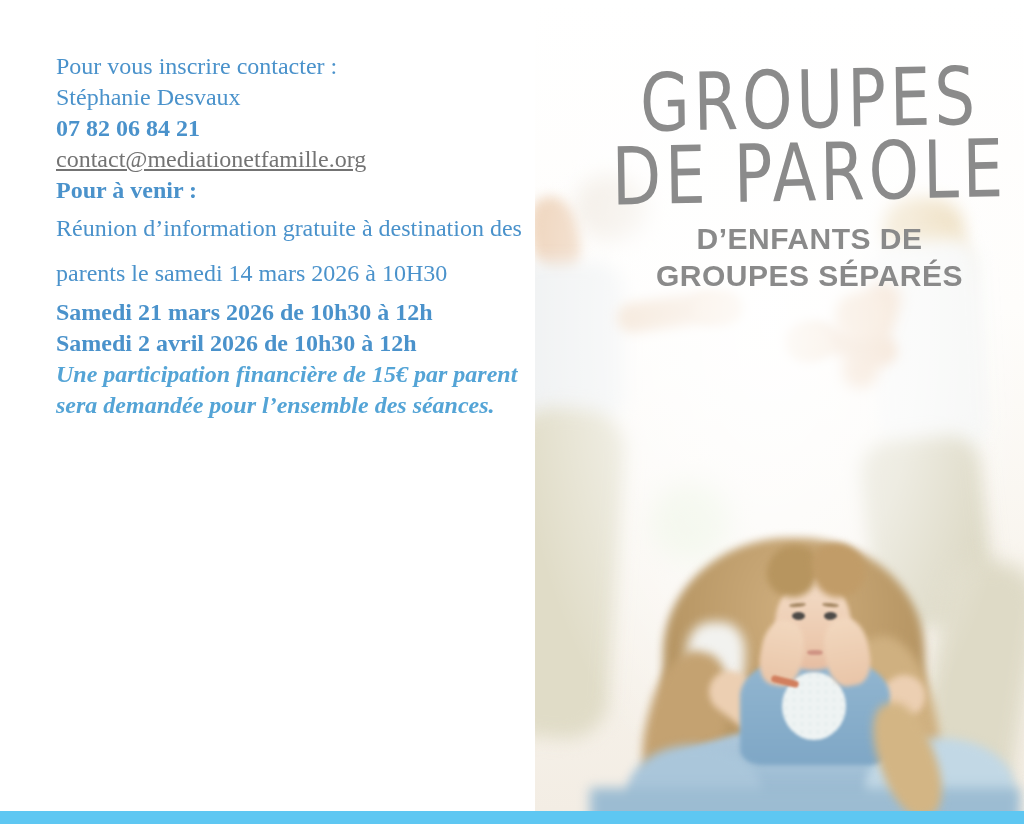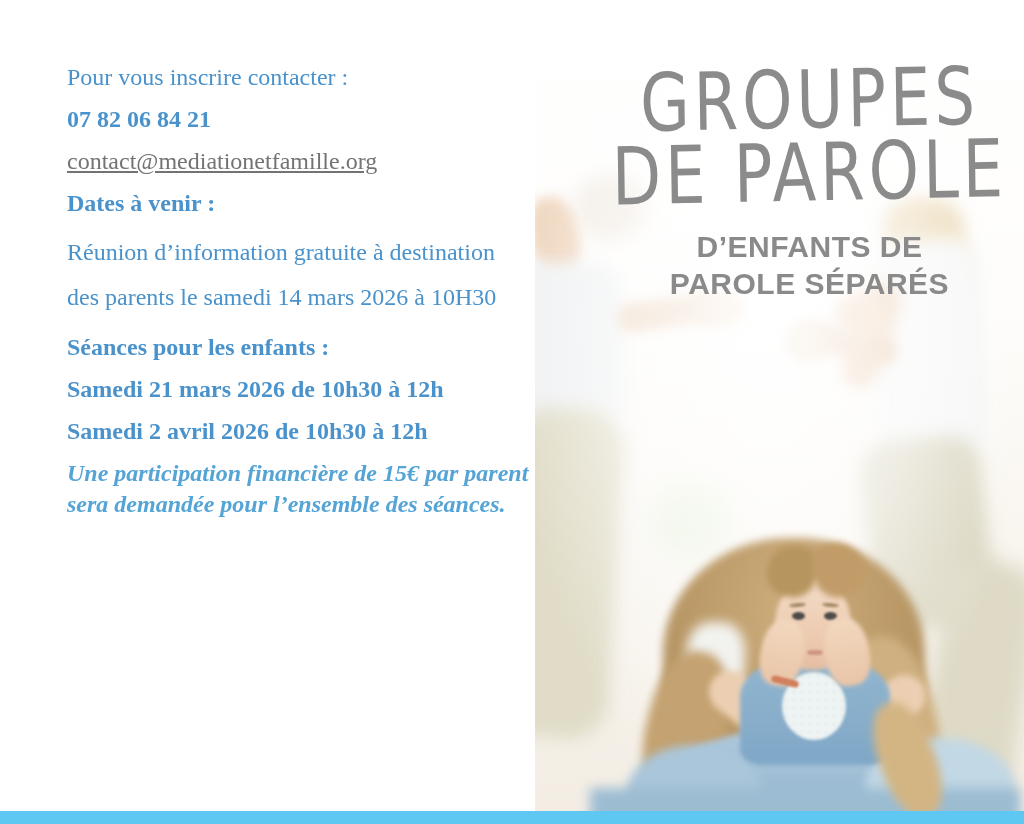--- a/index.html
+++ b/index.html
@@ -15,21 +15,21 @@
 
   
   .left-panel {
     position: absolute;
     left: 55px;
     top: 50px;
     width: 475px;
     color: #4a92cb;
     font-size: 24px;
   }
-  .left-panel p { margin: 12px; }
+  .left-panel p { margin: 1px; }
   .ln        { line-height: 30px; margin-bottom: 13px; }
   .bold      { font-weight: bold; }
   .email-row { line-height: 30px; margin-bottom: 40px; }
   .email-row a {
     color: #737373;
     text-decoration: underline;
     cursor: pointer;
   }
   .section-heading { line-height: 30px; margin-bottom: 12px; font-weight: bold; }
   .info-para { line-height: 45px; margin-bottom: 6px; font-weight: normal; }
@@ -132,21 +132,21 @@
     font-size: 64px;
     font-weight: 400;
     color: #8b8b8b;
     letter-spacing: 4px;
     line-height: 73px;
     white-space: nowrap;
     transform: scaleY(1.25) rotate(-1deg);
     transform-origin: center;
   }
   .subtitle {
-    margin-top: 18px;
+    margin-top: 10px;
     font-family: "Liberation Sans", "DejaVu Sans", sans-serif;
     font-size: 30px;
     font-weight: bold;
     color: #8a8a8a;
     line-height: 37px;
     letter-spacing: 0.5px;
   }
 
   
   .bottom-bar {
@@ -159,26 +159,26 @@
     z-index: 20;
   }
 </style>
 </head>
 <body>
 
 <div class="canvas">
 
   <div class="left-panel">
     <p class="ln">Pour vous inscrire contacter :</p>
+    <p class="ln">Stéphanie Desvaux</p>
     <p class="ln bold">07 82 06 84 21</p>
     <p class="email-row"><a>contact@mediationetfamille.org</a></p>
 
-    <p class="section-heading">Dates à venir :</p>
+    <p class="section-heading">Pour à venir :</p>
     <p class="info-para">Réunion d’information gratuite à destination des parents le samedi 14 mars 2026 à 10H30</p>
-    <p class="section-heading">Séances pour les enfants :</p>
 
     <p class="ln bold">Samedi 21 mars 2026 de 10h30 à 12h</p>
     <p class="ln bold">Samedi 2 avril 2026 de 10h30 à 12h</p>
 
     <p class="fee-note">Une participation financière de 15€ par parent sera demandée pour l’ensemble des séances.</p>
   </div>
 
   <div class="photo" role="img" aria-label="Blurred parents arguing in a bright room behind a young girl sitting cross-legged with her hands on her cheeks, wearing a denim dress">
 
     <div class="shape z-parents father-head"></div>
@@ -224,20 +224,20 @@
     <div class="shape z-girl girl-mouth"></div>
     <div class="shape z-girl girl-hand-l"></div>
     <div class="shape z-girl girl-hand-r"></div>
     <div class="shape z-girl girl-bracelet"></div>
 
     <div class="title-block shape" style="position:absolute;">
       <div class="marker-line">GROUPES</div>
       <div class="marker-line">DE PAROLE</div>
       <div class="subtitle">
         <div>D’ENFANTS DE</div>
-        <div>PAROLE SÉPARÉS</div>
+        <div>GROUPES SÉPARÉS</div>
       </div>
     </div>
   </div>
 
   <div class="bottom-bar"></div>
 
 </div>
 
 </body></html>

